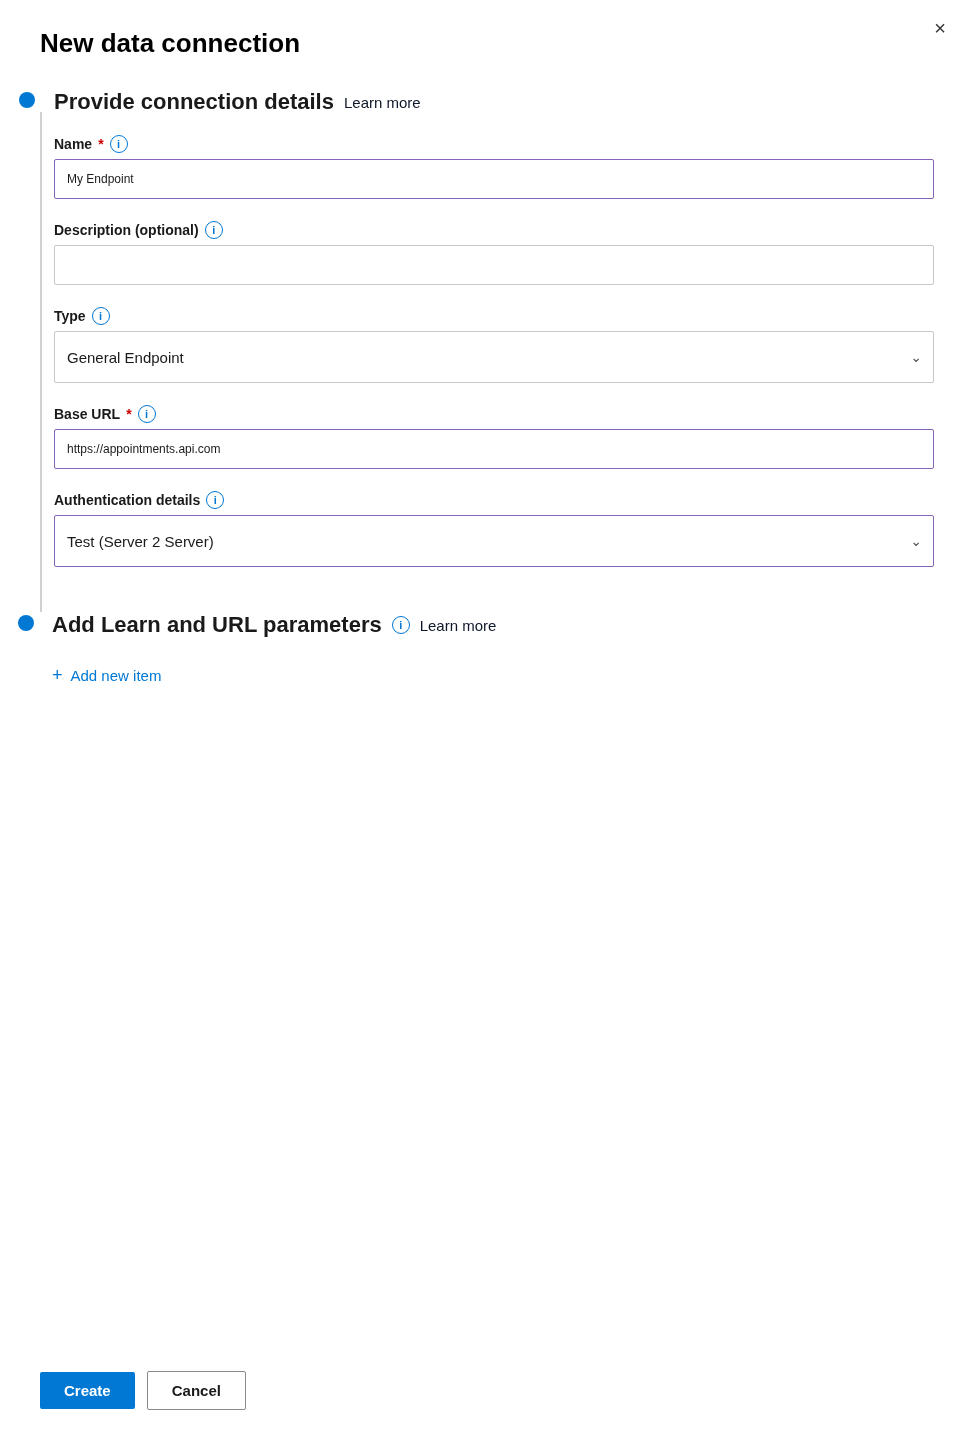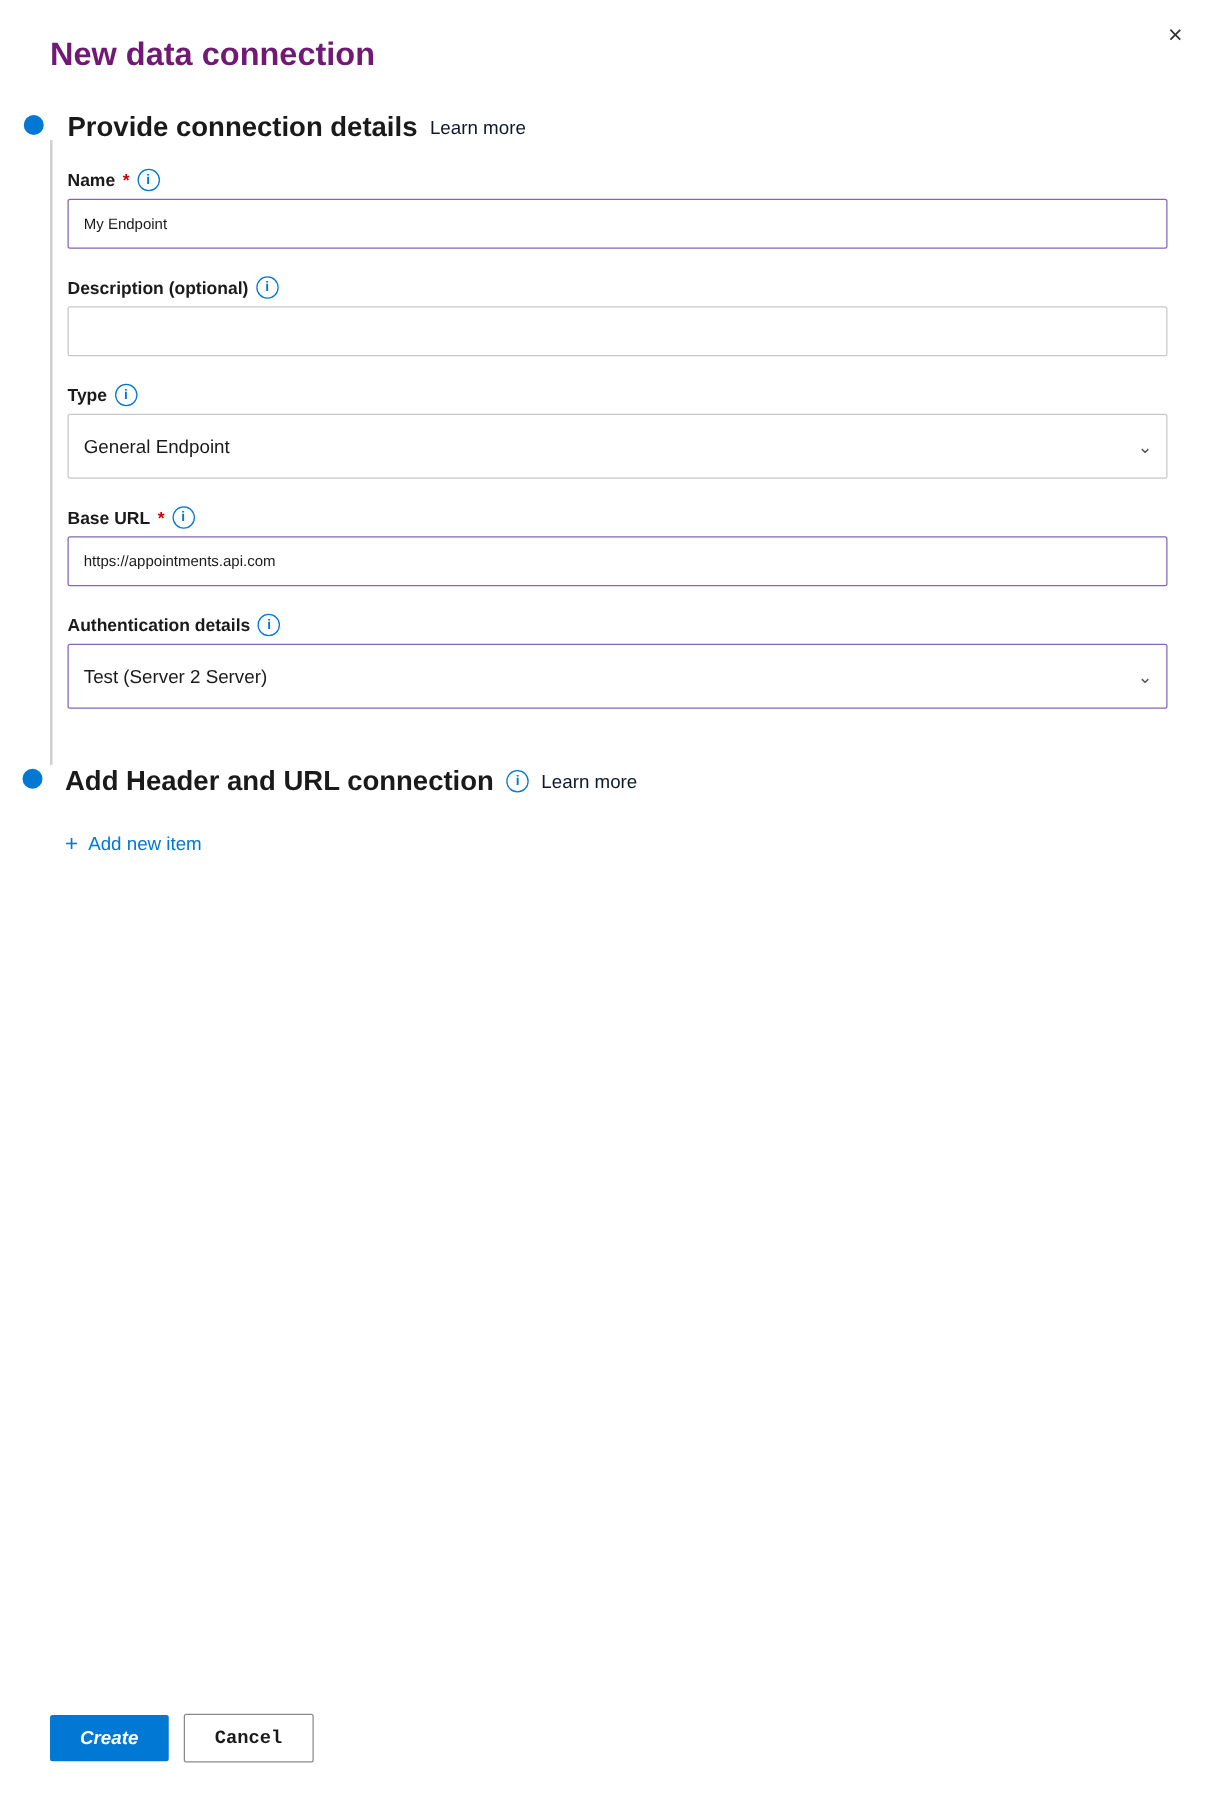--- a/index.html
+++ b/index.html
@@ -32,21 +32,21 @@
       border: none;
       cursor: pointer;
       font-size: 20px;
       color: #333;
       line-height: 1;
     }
 
     .panel-title {
       font-size: 26px;
       font-weight: 700;
-      color: #701a75;
+      color: #000000;
       margin-top: 8px;
       margin-bottom: 30px;
     }
 
     .step-dot {
       width: 16px;
       height: 16px;
       border-radius: 50%;
       background: #0078d4;
       flex-shrink: 0;
@@ -207,34 +207,32 @@
     .create-btn {
       background: #0078d4;
       color: #fff;
       border: none;
       border-radius: 2px;
       padding: 10px 24px;
       font-size: 15px;
       font-weight: 600;
       cursor: pointer;
       min-width: 80px;
-      font-style: italic;
     }
 
     .cancel-btn {
       background: #fff;
       color: #1a1a1a;
       border: 1.5px solid #8a8a8a;
       border-radius: 2px;
       padding: 10px 24px;
       font-size: 15px;
       font-weight: 600;
       cursor: pointer;
       min-width: 80px;
-      font-family: Liberation Mono, monospace;
     }
   </style>
 </head>
 <body>
 
 <div class="panel">
 
   <button class="close-btn">×</button>
 
   <h1 class="panel-title">New data connection</h1>
@@ -314,21 +312,21 @@
 
   <div style="display:flex; align-items:flex-start; margin-top: 0;">
 
     <div class="dot-col" style="min-height: 80px;">
       <div class="step-dot"></div>
     </div>
 
     <div class="content-col">
 
       <div class="section-row" style="margin-bottom: 20px;">
-        <span class="section-title">Add Header and URL connection</span>
+        <span class="section-title">Add Learn and URL parameters</span>
         <span class="info-icon">i</span>
         <a class="learn-more-link" href="#">Learn more</a>
       </div>
 
       <button class="add-new-item">
         <span class="add-icon">+</span>
         <span>Add new item</span>
       </button>
 
     </div>

